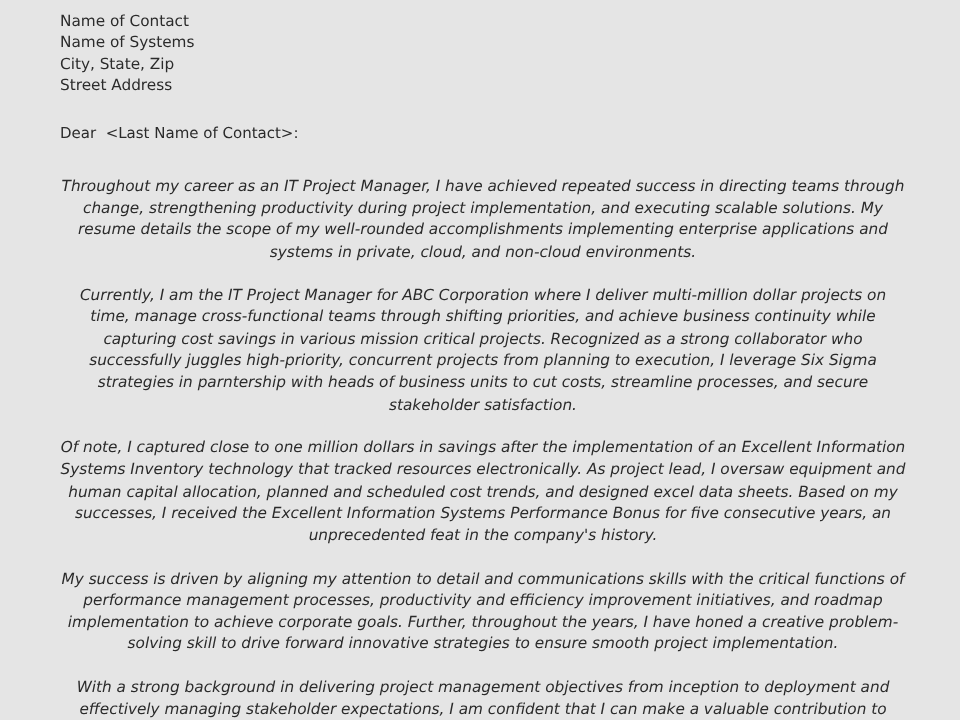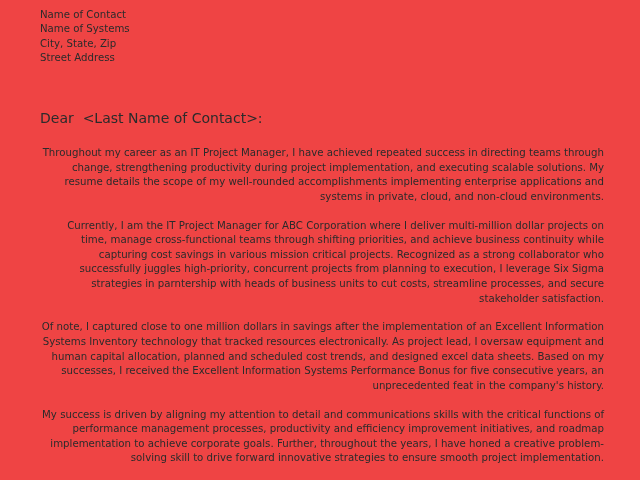--- a/index.html
+++ b/index.html
@@ -13,50 +13,51 @@
     font-family: "DejaVu Sans", sans-serif;
     color: #2b2b2b;
     overflow: hidden;
   }
 
   .letter {
     box-sizing: border-box;
     width: 640px;
     height: 480px;
     padding: 8px 36px 0 40px;
-    background: #ef4444;
+    background: #e5e5e5;
   }
 
   .address-block {
     margin: 0;
   }
 
   .address-line {
     font-size: 10.2px;
     line-height: 14.4px;
     white-space: pre;
   }
 
   .salutation {
-    font-size: 14px;
+    font-size: 10px;
     line-height: 14.4px;
-    margin-top: 45px;
+    margin-top: 17px;
     white-space: pre;
   }
 
   .body-block {
     margin-top: 21px;
   }
 
   .para {
     font-size: 10.2px;
     line-height: 14.6px;
-    text-align: right;
+    text-align: center;
     margin: 0 0 14.2px 0;
     max-width: 566px;
+    font-style: italic;
   }
 </style>
 </head>
 <body>
 
 <div class="letter">
 
   <div class="address-block">
     <div class="address-line">Name of Contact</div>
     <div class="address-line">Name of Systems</div>

